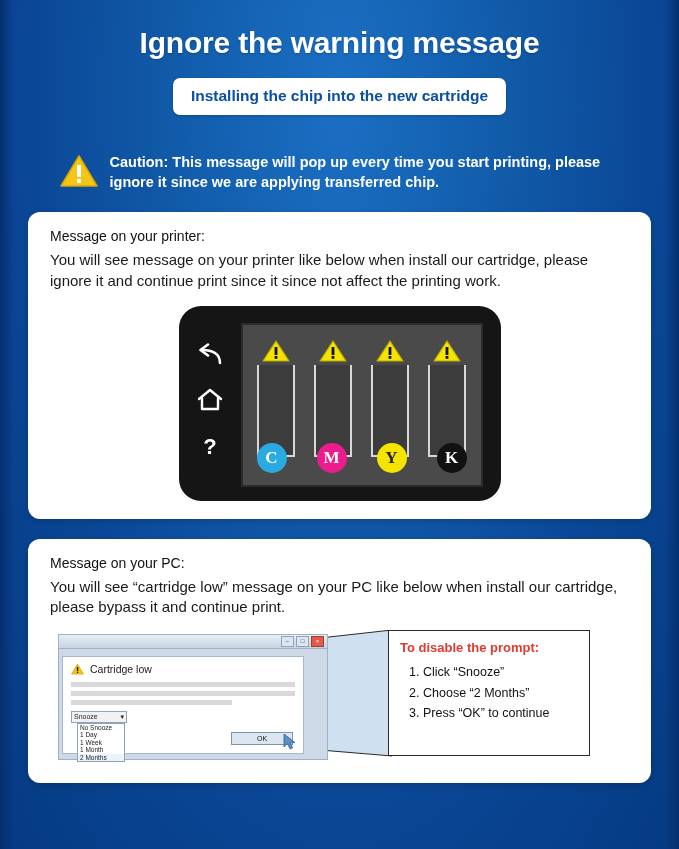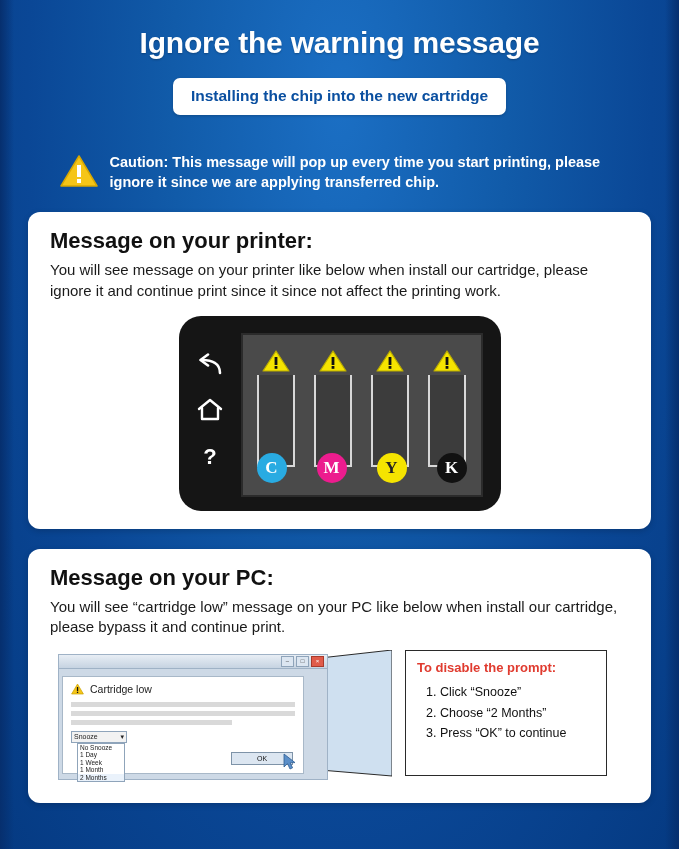--- a/index.html
+++ b/index.html
@@ -86,23 +86,23 @@
   .card {
     background: #ffffff;
     border-radius: 12px;
     margin-top: 20px;
     padding: 16px 22px 18px;
     box-sizing: border-box;
     box-shadow: 0 2px 6px rgba(0,0,0,0.18);
   }
   .card h2 {
     margin: 0 0 6px 0;
-    font-size: 22px;
+    font-size: 14px;
     color: #111111;
-    font-weight: bold;
+    font-weight: normal;
   }
   .card p {
     margin: 0;
     font-size: 15px;
     line-height: 1.38;
     color: #1a1a1a;
   }
 
   
   .printer-wrap {
@@ -287,21 +287,21 @@
     line-height: 11px;
     color: #111;
   }
   .cursor-arrow {
     position: absolute;
     right: 4px; bottom: 2px;
   }
 
   .callout {
     position: absolute;
-    left: 355px;
+    left: 338px;
     top: 0;
     width: 202px;
     min-height: 126px;
     background: #ffffff;
     border: 1px solid #2a2a2a;
     box-sizing: border-box;
     padding: 9px 11px;
   }
   .callout h3 {
     margin: 0 0 7px 0;

